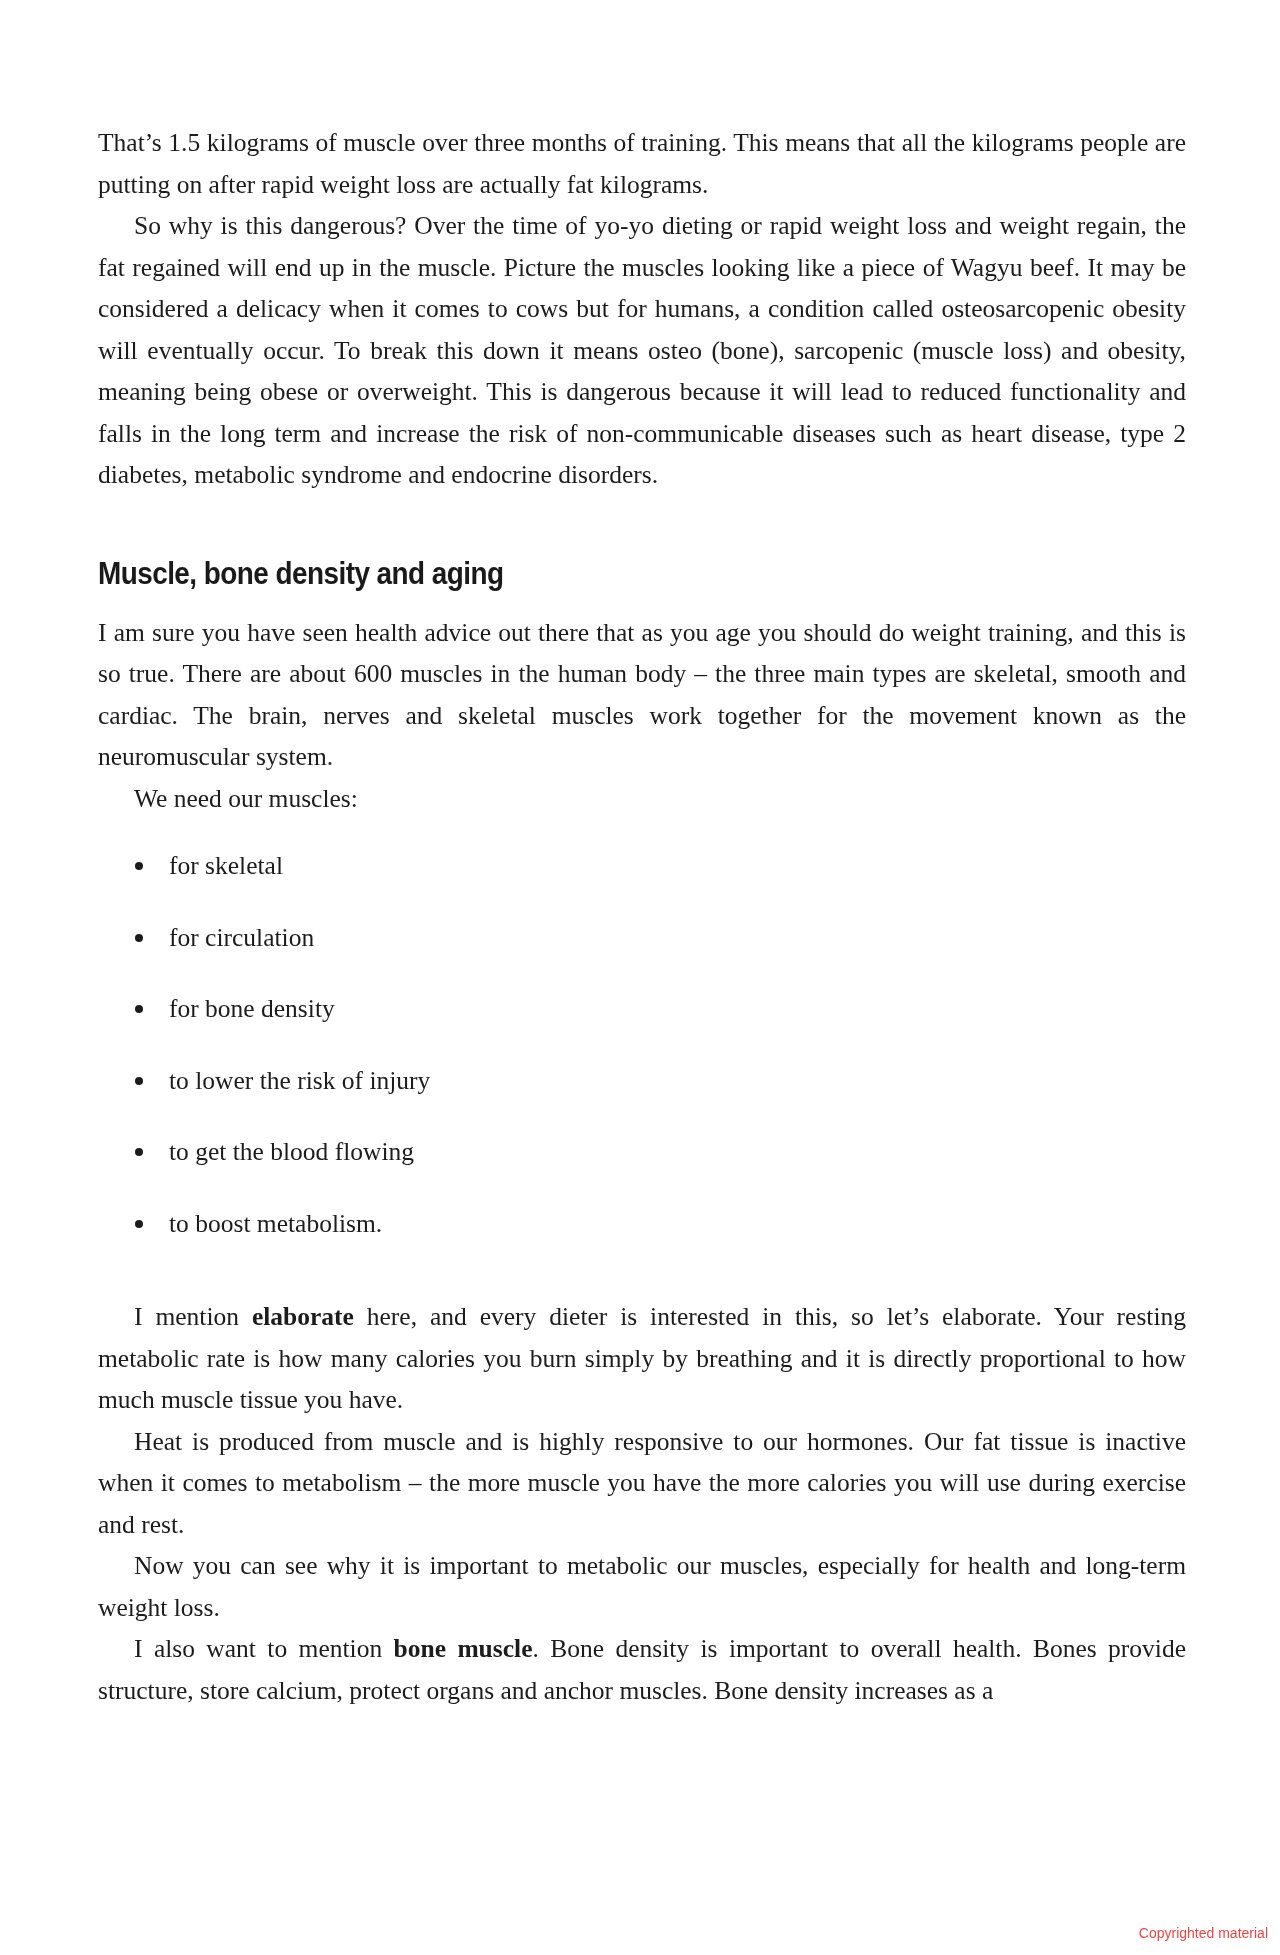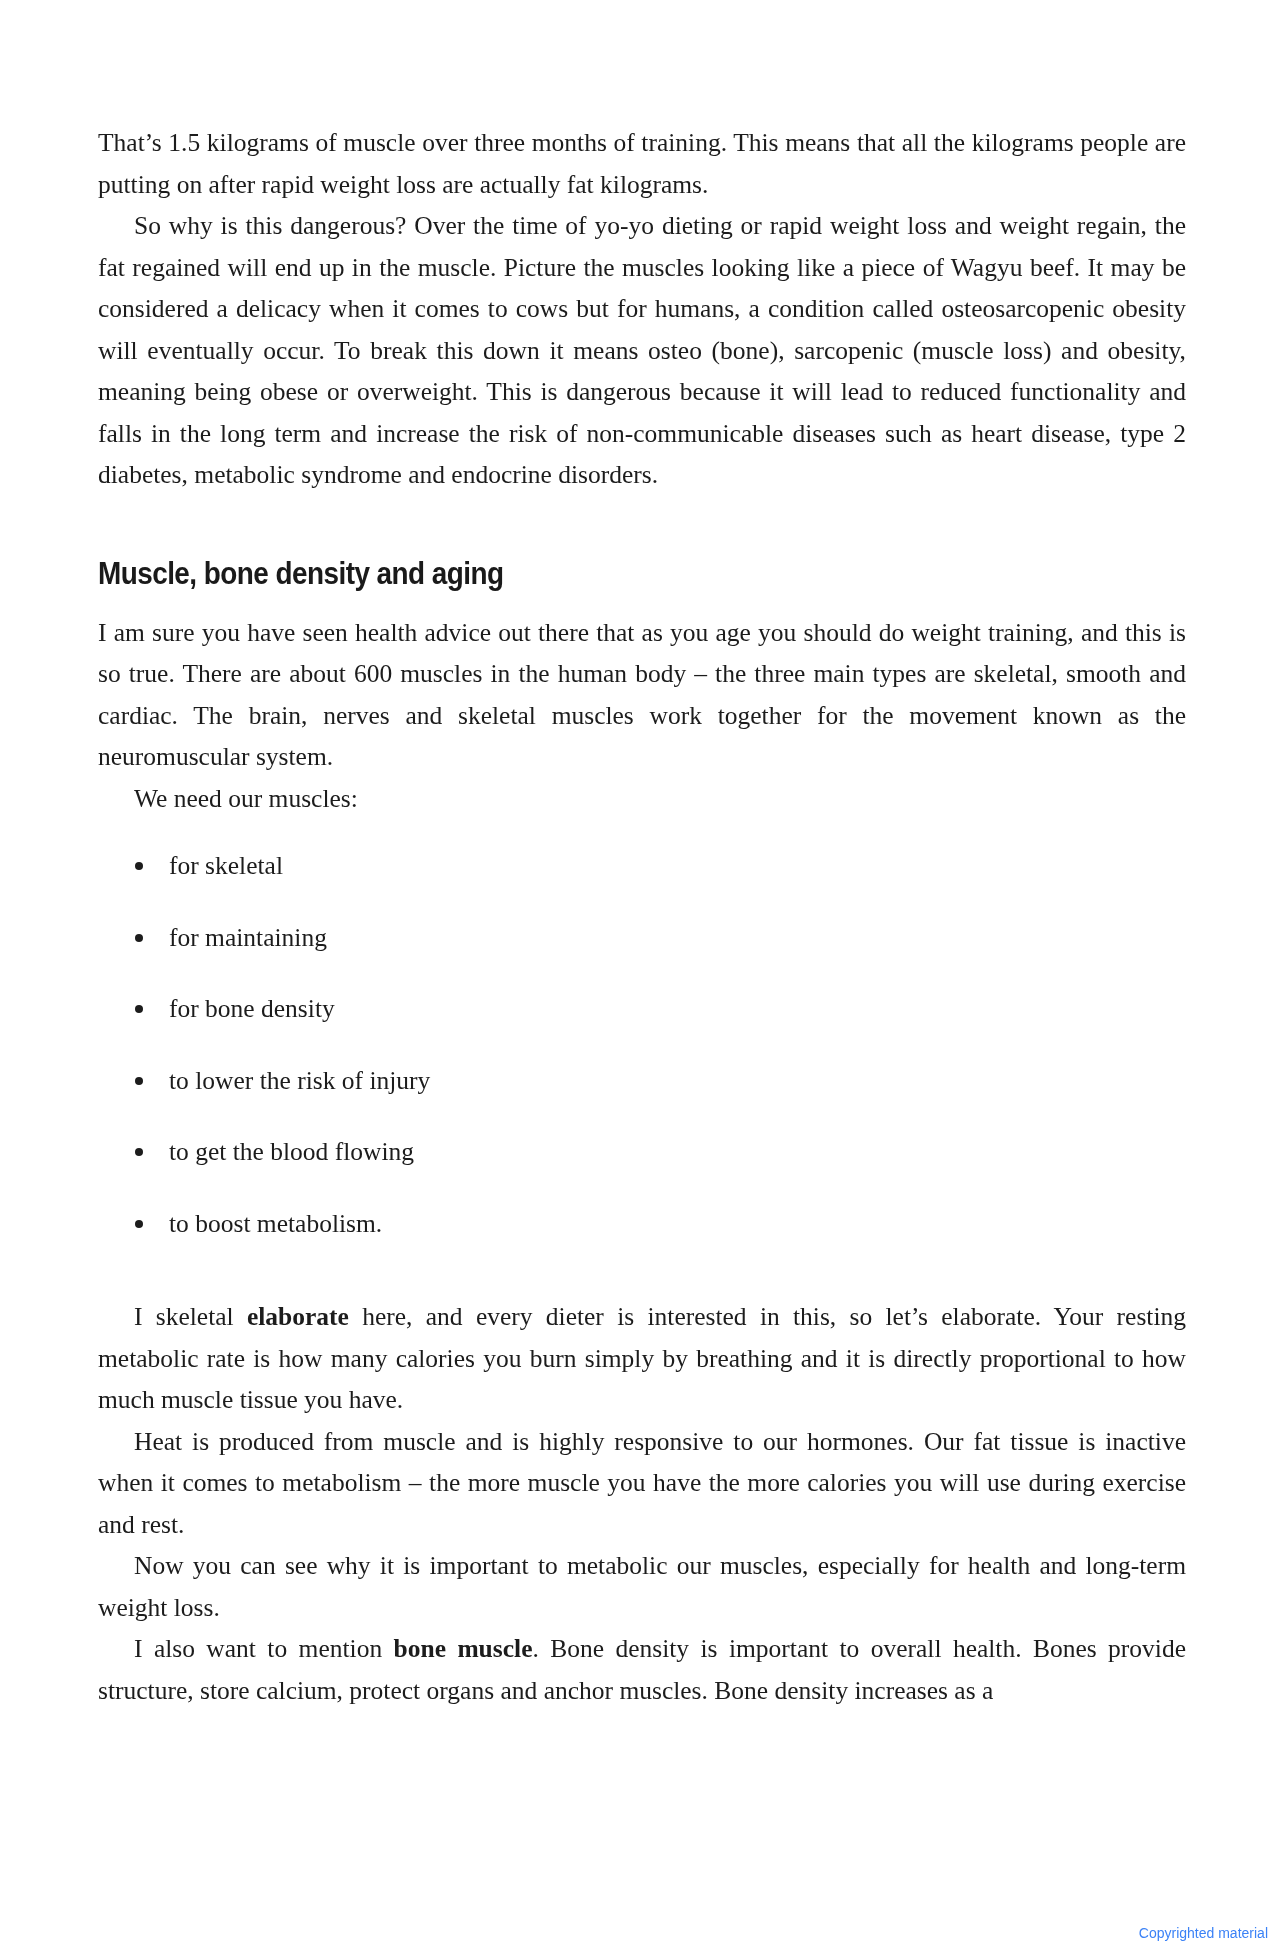--- a/index.html
+++ b/index.html
@@ -22,43 +22,43 @@
   ul.bullets { list-style: none; margin: 26px 0 22px 0; padding: 0; }
   ul.bullets li { position: relative; padding-left: 71px; height: 71.5px; line-height: 41.5px; }
   ul.bullets li .bullet {
     position: absolute; left: 37px; top: 17px; width: 8px; height: 8px;
     border-radius: 50%; background: #1c1c1c;
   }
   b { font-weight: bold; }
   .watermark {
     position: absolute; right: 12px; bottom: 14px;
     font-family: "Liberation Sans", "DejaVu Sans", sans-serif;
-    font-size: 14px; color: #3b82f6;
+    font-size: 14px; color: #ef4444;
   }
 </style>
 </head>
 <body>
 
 <div class="page">
   <p>That’s 1.5 kilograms of muscle over three months of training. This means that all the kilograms people are putting on after rapid weight loss are actually fat kilograms.</p>
   <p class="indent">So why is this dangerous? Over the time of yo-yo dieting or rapid weight loss and weight regain, the fat regained will end up in the muscle. Picture the muscles looking like a piece of Wagyu beef. It may be considered a delicacy when it comes to cows but for humans, a condition called osteosarcopenic obesity will eventually occur. To break this down it means osteo (bone), sarcopenic (muscle loss) and obesity, meaning being obese or overweight. This is dangerous because it will lead to reduced functionality and falls in the long term and increase the risk of non-communicable diseases such as heart disease, type 2 diabetes, metabolic syndrome and endocrine disorders.</p>
 
   <div class="heading">Muscle, bone density and aging</div>
 
   <p>I am sure you have seen health advice out there that as you age you should do weight training, and this is so true. There are about 600 muscles in the human body – the three main types are skeletal, smooth and cardiac. The brain, nerves and skeletal muscles work together for the movement known as the neuromuscular system.</p>
   <p class="indent">We need our muscles:</p>
 
   <ul class="bullets">
     <li><span class="bullet"></span><span>for skeletal</span></li>
-    <li><span class="bullet"></span><span>for maintaining</span></li>
+    <li><span class="bullet"></span><span>for circulation</span></li>
     <li><span class="bullet"></span><span>for bone density</span></li>
     <li><span class="bullet"></span><span>to lower the risk of injury</span></li>
     <li><span class="bullet"></span><span>to get the blood flowing</span></li>
     <li><span class="bullet"></span><span>to boost metabolism.</span></li>
   </ul>
 
-  <p class="indent"><span>I skeletal </span><b>elaborate</b><span> here, and every dieter is interested in this, so let’s elaborate. Your resting metabolic rate is how many calories you burn simply by breathing and it is directly proportional to how much muscle tissue you have.</span></p>
+  <p class="indent"><span>I mention </span><b>elaborate</b><span> here, and every dieter is interested in this, so let’s elaborate. Your resting metabolic rate is how many calories you burn simply by breathing and it is directly proportional to how much muscle tissue you have.</span></p>
   <p class="indent">Heat is produced from muscle and is highly responsive to our hormones. Our fat tissue is inactive when it comes to metabolism – the more muscle you have the more calories you will use during exercise and rest.</p>
   <p class="indent">Now you can see why it is important to metabolic our muscles, especially for health and long-term weight loss.</p>
   <p class="indent"><span>I also want to mention </span><b>bone muscle</b><span>. Bone density is important to overall health. Bones provide structure, store calcium, protect organs and anchor muscles. Bone density increases as a</span></p>
 </div>
 
 <div class="watermark">Copyrighted material</div>
 
 </body></html>

